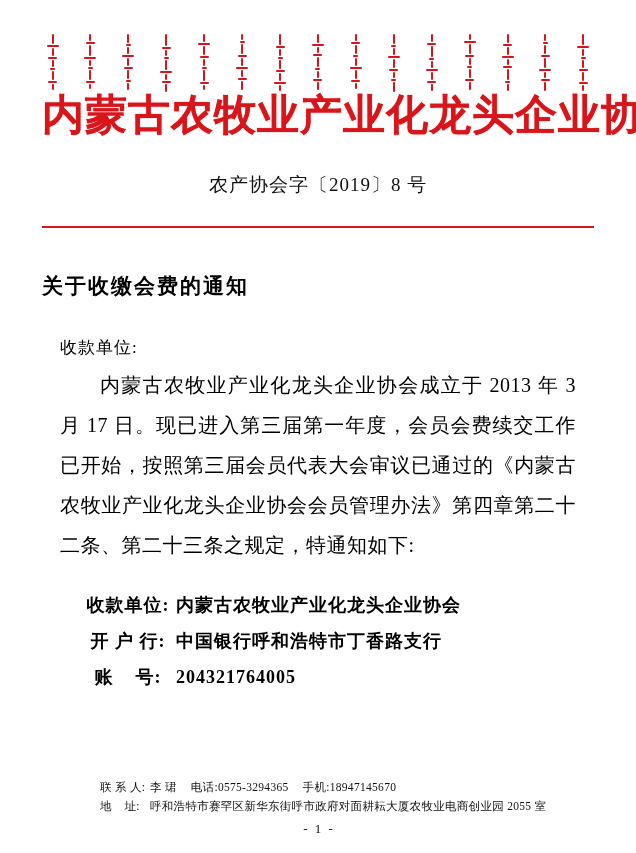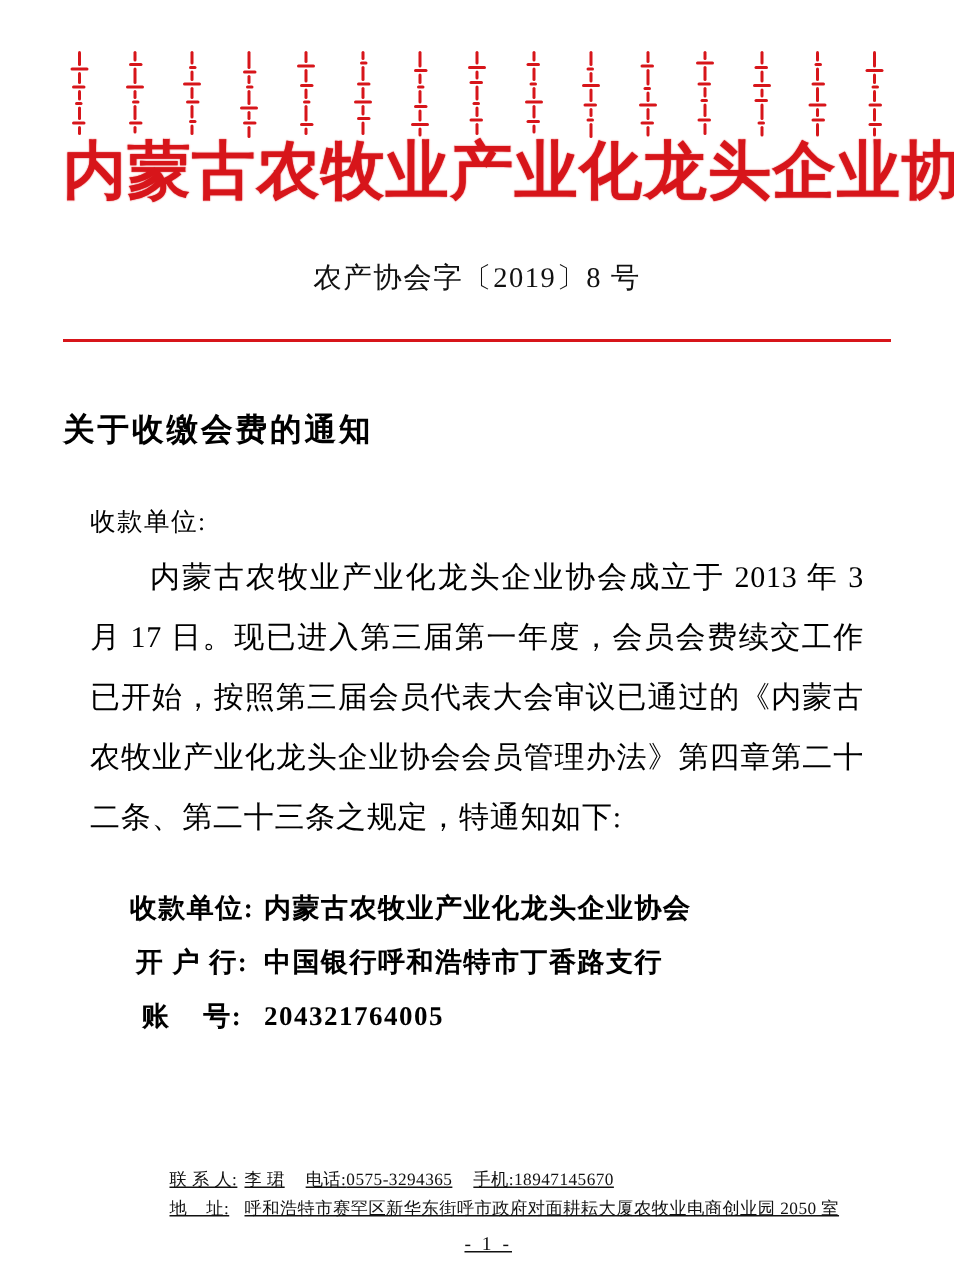--- a/index.html
+++ b/index.html
@@ -122,27 +122,26 @@
     display: inline-block;
     min-width: 84px;
   }
   .bank-row .bank-value {
     margin-left: 6px;
   }
 
   
   .footer {
     position: absolute;
-    left: 57px;
+    left: 44px;
     right: 42px;
     bottom: 16px;
     font-size: 11.5px;
     color: #111;
     letter-spacing: 0.3px;
-    text-decoration: underline;
   }
   .footer-line {
     display: flex;
     line-height: 1.7;
     margin-left: 56px;
   }
   .footer-line .f-label {
     white-space: pre;
     display: inline-block;
     min-width: 50px;
@@ -361,18 +360,18 @@
       <span>李 珺</span>
       <span class="footer-sep-space"></span>
       <span>电话:</span>
       <span>0575-3294365</span>
       <span class="footer-sep-space"></span>
       <span>手机:</span>
       <span>18947145670</span>
     </div>
     <div class="footer-line">
       <span class="f-label">地    址:</span>
-      <span>呼和浩特市赛罕区新华东街呼市政府对面耕耘大厦农牧业电商创业园 2050 室</span>
+      <span>呼和浩特市赛罕区新华东街呼市政府对面耕耘大厦农牧业电商创业园 2055 室</span>
     </div>
     <div class="page-number">- 1 -</div>
   </div>
 
 </div>
 
 </body></html>

